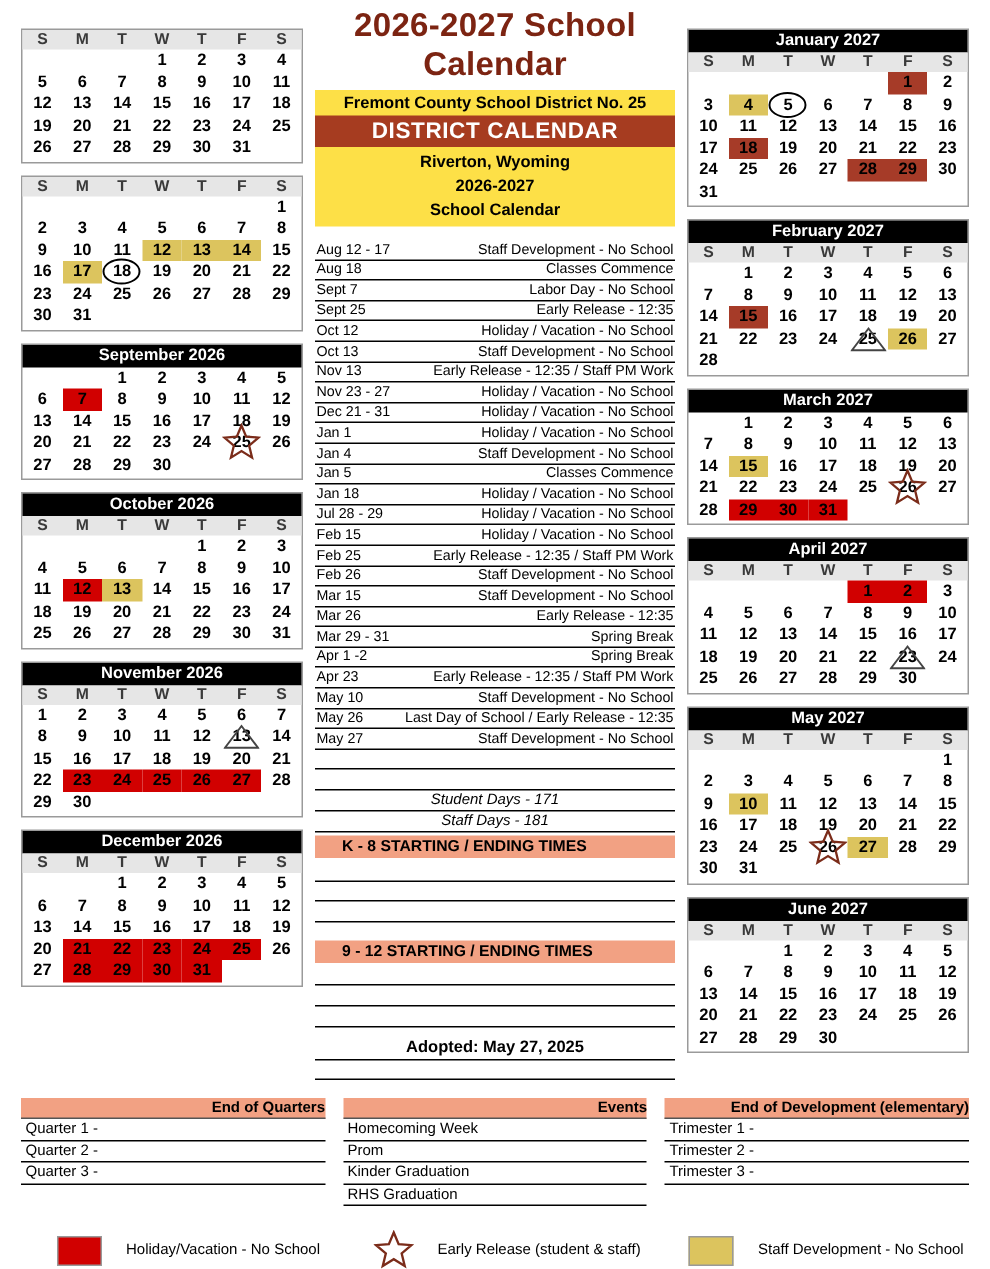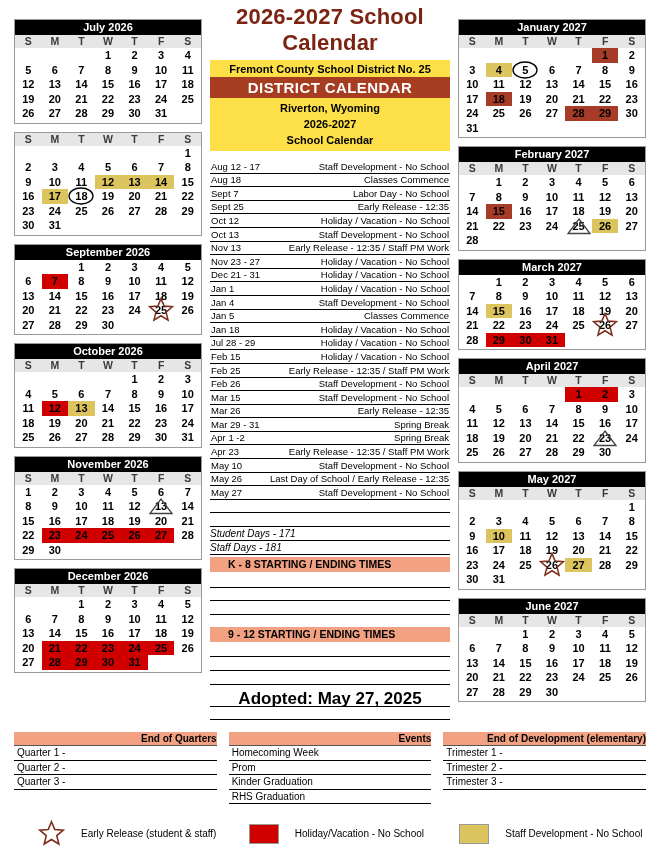--- a/index.html
+++ b/index.html
@@ -44,26 +44,26 @@
   .district-banner{background:var(--banner-maroon);color:#fff;font-size:15px;
     font-weight:bold;padding:2px 0;letter-spacing:.4px;}
   .district-sub{font-size:11px;font-weight:bold;padding-top:4px;}
 
   .event-row{display:flex;justify-content:space-between;align-items:flex-end;
     border-bottom:1px solid #000;font-size:9.5px;height:13.6px;padding:0 1px 1px 1px;}
   .event-date{white-space:nowrap;}
   .event-desc{text-align:right;white-space:nowrap;}
   .blank-row{border-bottom:1px solid #000;height:13.6px;}
   .italic-row{border-bottom:1px solid #000;height:14px;line-height:13px;
-    text-align:left;font-style:italic;font-size:10px;}
+    text-align:center;font-style:italic;font-size:10px;}
   .salmon-bar{background:var(--salmon);font-weight:bold;font-size:10.5px;
     height:15px;line-height:15px;padding-left:18px;margin:2px 0;}
   .spacer{height:10px;}
   .adopted-row{border-bottom:1px solid #000;height:16px;line-height:15px;
-    text-align:center;font-weight:bold;font-size:17px;margin-top:6px;}
+    text-align:center;font-weight:bold;font-size:11px;margin-top:6px;}
 
   
   .bottom{display:flex;gap:12px;margin-top:12px;}
   .btable{flex:1;min-width:0;}
   .btable-header{background:var(--salmon);font-weight:bold;font-size:10px;
     height:14px;line-height:14px;padding-left:3px;border-bottom:1px solid #555;text-align:right;}
   .btable-row{border-bottom:1px solid #000;font-size:10px;height:14.5px;
     line-height:13.5px;padding-left:3px;}
 
   
@@ -75,21 +75,20 @@
   .swatch.red{background:var(--holiday-red);}
   .swatch.gold{background:var(--staff-gold);}
 </style>
 </head>
 <body>
 
 <div class="page">
   <div class="top">
     <div class="cal-col" id="months-left">
         <div class="month">
-          <div class="month-header">July 2026</div>
           <div class="weekday-row">
             <span>S</span>
             <span>M</span>
             <span>T</span>
             <span>W</span>
             <span>T</span>
             <span>F</span>
             <span>S</span>
           </div>
           <div class="daygrid">
@@ -801,29 +800,29 @@
         <div class="btable-header">End of Development (elementary)</div>
         <div class="btable-row">Trimester 1 -</div>
         <div class="btable-row">Trimester 2 -</div>
         <div class="btable-row">Trimester 3 -</div>
       </div>
   </div>
 
   <div class="legend">
     <div class="legend-row" id="legend-row1">
         <div class="legend-item">
+          <span class="swatch red"></span>
+          <span class="lbl">Holiday/Vacation - No School</span>
+        </div>
+        <div class="legend-item">
           <svg width="27" height="27" viewBox="0 0 24 24">
             <polygon points="12,1.5 14.9,8.4 22.5,9 16.7,13.9 18.5,21.3 12,17.3 5.5,21.3 7.3,13.9 1.5,9 9.1,8.4" fill="none" stroke="#7b2c1a" stroke-width="1.4"></polygon>
           </svg>
           <span class="lbl">Early Release (student &amp; staff)</span>
         </div>
         <div class="legend-item">
-          <span class="swatch red"></span>
-          <span class="lbl">Holiday/Vacation - No School</span>
-        </div>
-        <div class="legend-item">
           <span class="swatch gold"></span>
           <span class="lbl">Staff Development - No School</span>
         </div>
       </div>
 
   </div>
 </div>
 
 </body></html>

